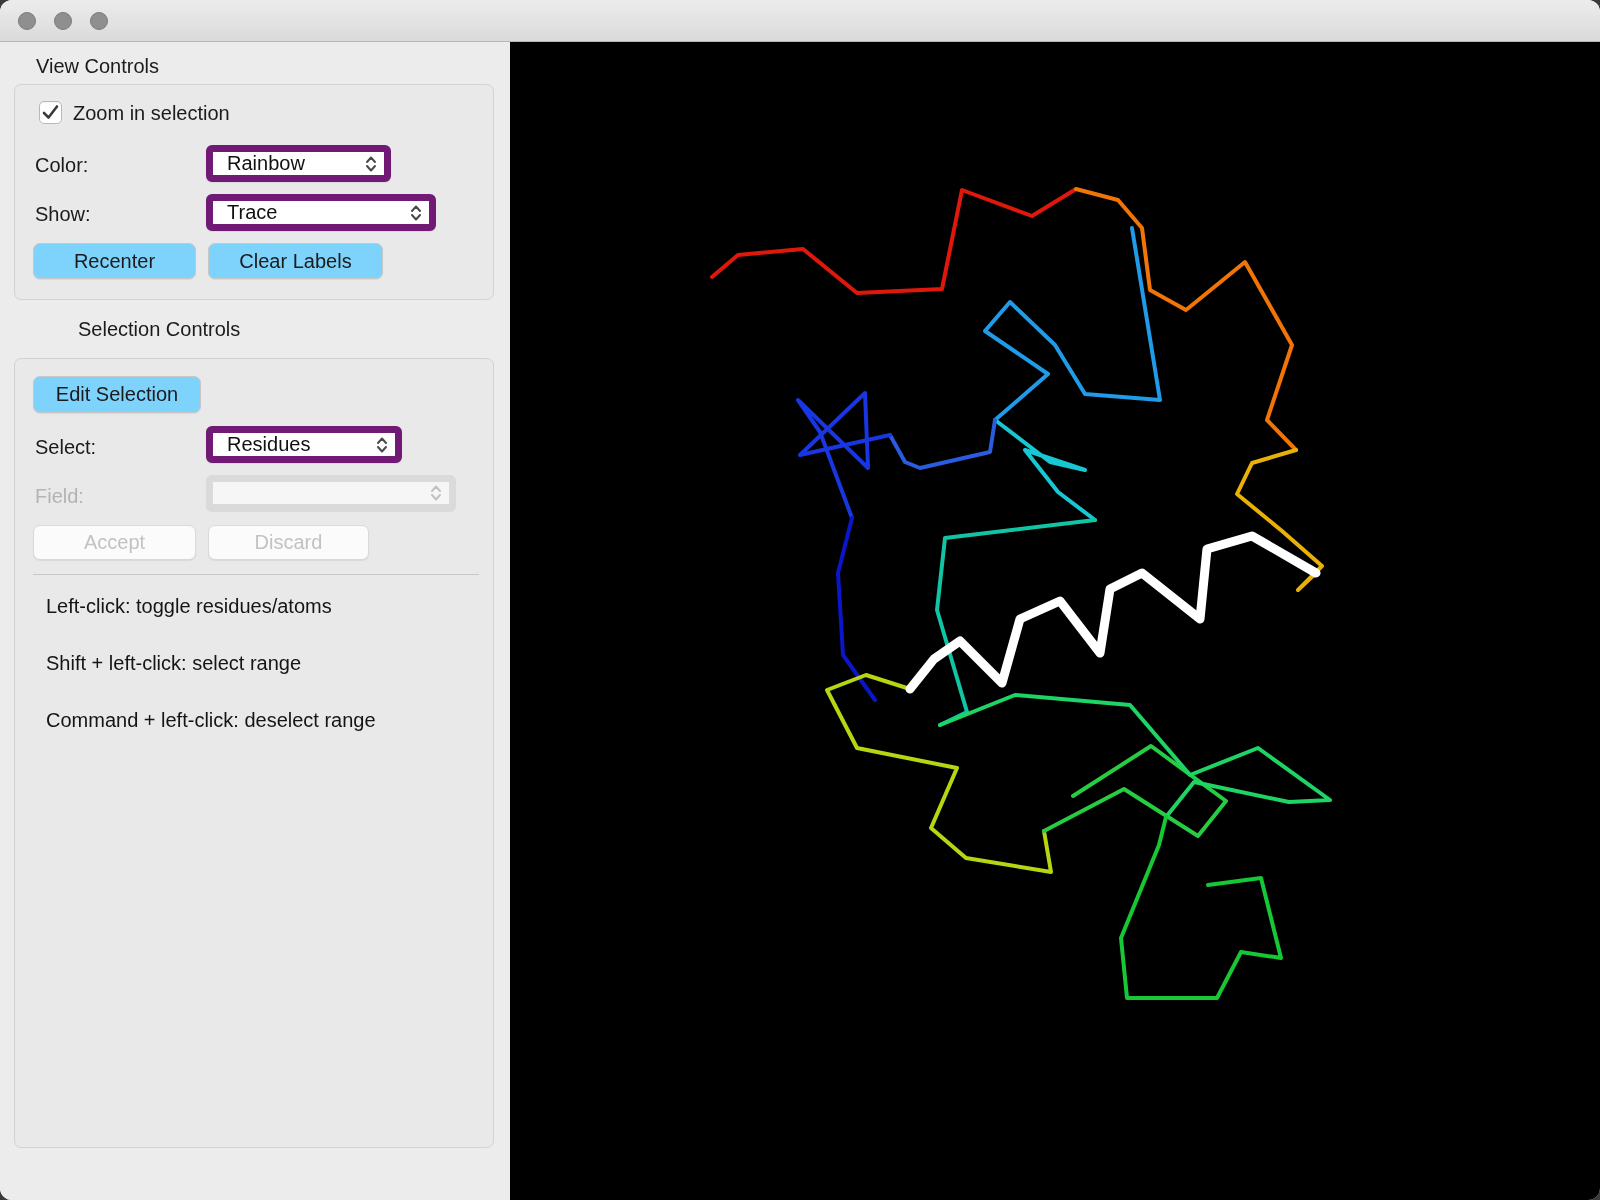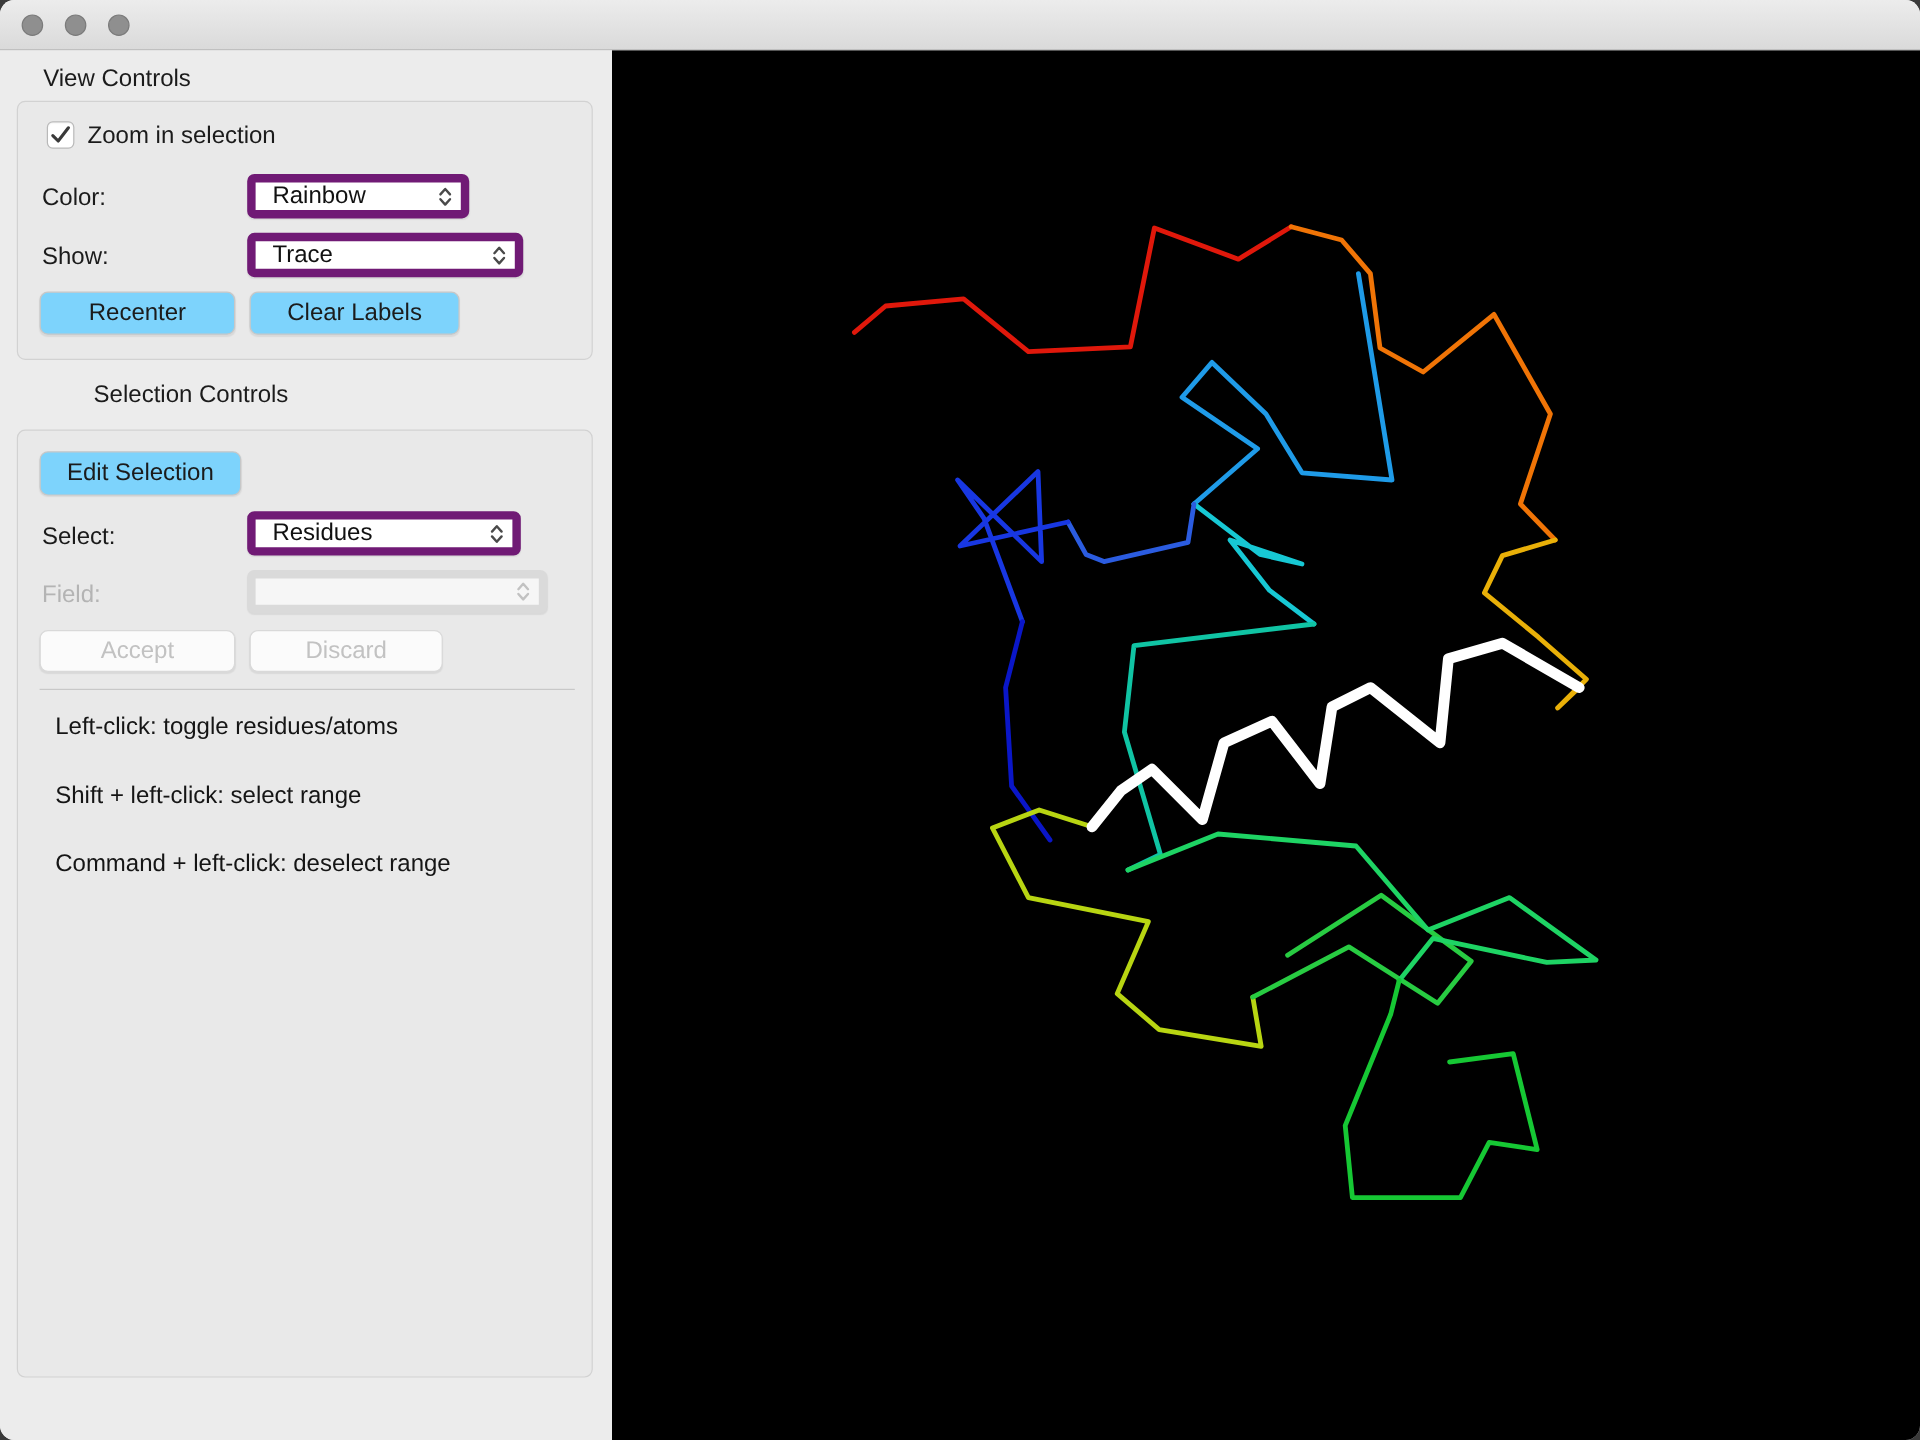--- a/index.html
+++ b/index.html
@@ -114,21 +114,21 @@
       <div class="btn" style="left:193px; top:158px; width:175px; height:36px;">Clear Labels</div>
     </div>
 
     <div class="heading" style="left:36px; top:276px;margin-left:42px;">Selection Controls</div>
 
     <div class="groupbox" style="top:316px; height:790px;">
 
       <div class="btn" style="left:18px; top:17px; width:168px; height:37px;">Edit Selection</div>
 
       <div class="lbl" style="left:20px; top:77px;">Select:</div>
-      <div class="dropdown" style="left:191px; top:67px; width:228px; height:37px;">
+      <div class="dropdown" style="left:191px; top:67px; width:196px; height:37px;">
         <span>Residues</span>
         <svg class="chev" width="14" height="18" viewBox="0 0 14 18">
           <path d="M3 7 L7 2.5 L11 7"></path>
             <path d="M3 11 L7 15.5 L11 11"></path>
         </svg>
       </div>
 
       <div class="lbl disabled" style="left:20px; top:126px;">Field:</div>
       <div class="dropdown disabled" style="left:191px; top:116px; width:250px; height:36px;">
         <span></span>

